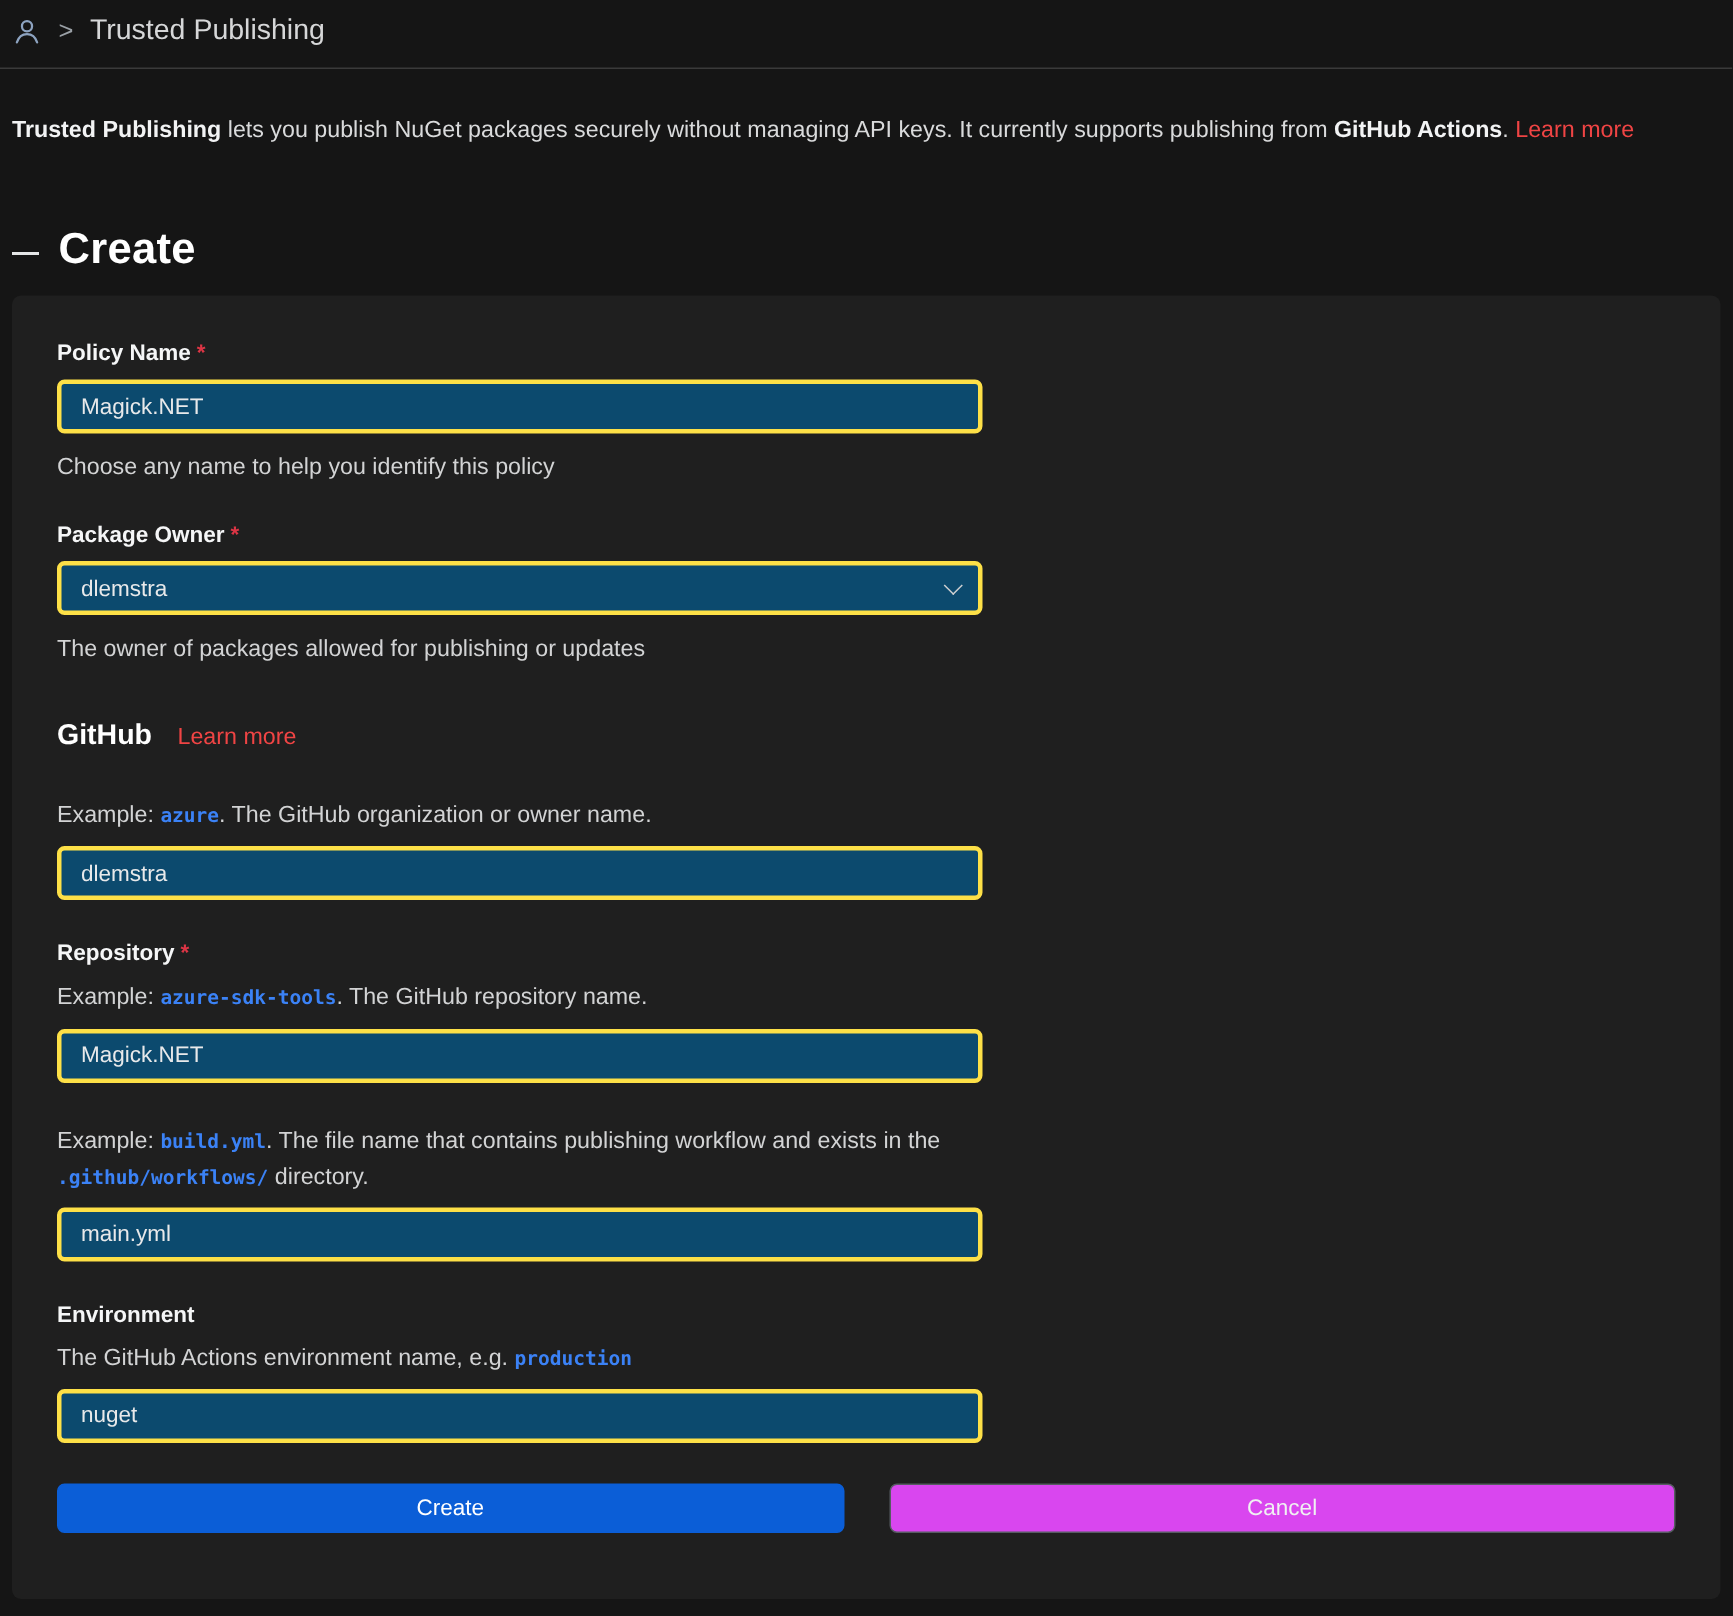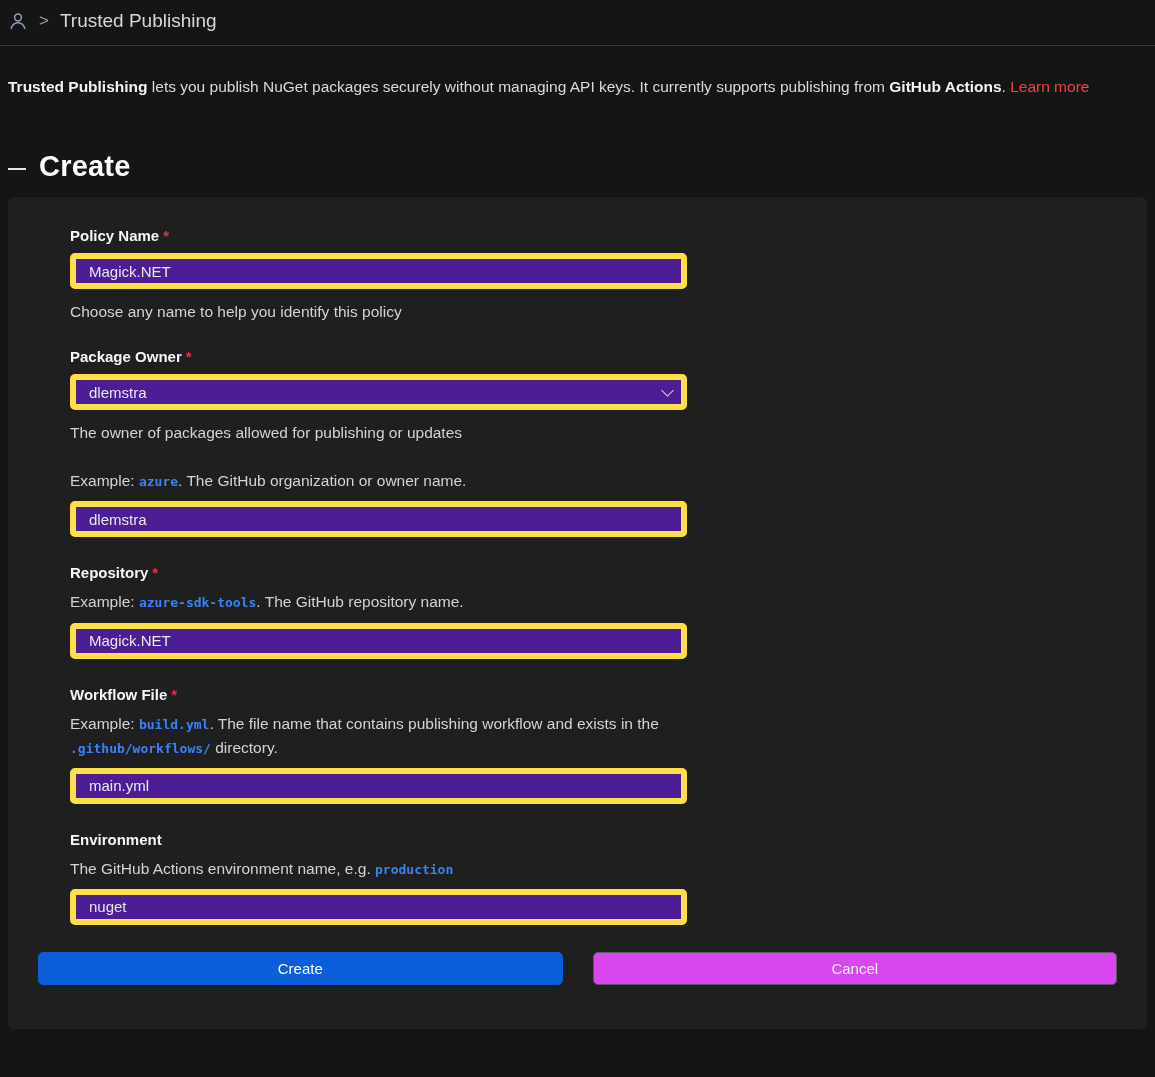--- a/index.html
+++ b/index.html
@@ -51,35 +51,35 @@
     letter-spacing: 0.2px;
   }
 
   .panel {
     margin: 0 8px;
     background: #1f1f1f;
     border-radius: 6px;
     padding: 30px 30px 44px 30px;
   }
 
-  .group { margin-bottom: 27px; width: 617px; margin-left: 32px; }
+  .group { margin-bottom: 27px; width: 617px; }
   .form-label {
     display: block;
     font-weight: bold;
     font-size: 15px;
     color: #f5f6f7;
     margin-bottom: 9px;
   }
   .asterisk { color: #dc3545; margin-left: 4px; font-weight: bold; }
 
   .form-control {
     width: 617px;
     height: 36px;
-    background: #4c1d95;
-    border: 6px solid #fde047;
+    background: #0c4a6e;
+    border: 3px solid #fde047;
     border-radius: 5px;
     color: #e8e9ea;
     font-size: 15px;
     padding: 0 13px;
     font-family: "Liberation Sans", sans-serif;
   }
   .help { color: #d2d3d4; margin-top: 14px; font-size: 15.5px; }
   .example { color: #d2d3d4; margin-bottom: 8px; font-size: 15.5px; line-height: 1.55; }
   code.mono {
     font-family: "DejaVu Sans Mono", monospace;
@@ -176,34 +176,37 @@
       <label class="form-label"><span>Package Owner</span><span class="asterisk">*</span></label>
       <div class="select-wrap">
         <select class="form-control">
           <option>dlemstra</option>
         </select>
         <span class="chevron"></span>
       </div>
       <div class="help">The owner of packages allowed for publishing or updates</div>
     </div>
 
+    <div class="github-row">
+      <span class="github-title">GitHub</span>
+      <a class="link">Learn more</a>
+    </div>
 
     <div class="group">
       <div class="example"><span>Example: </span><code class="mono">azure</code><span>. The GitHub organization or owner name.</span></div>
       <input class="form-control" type="text" value="dlemstra" style="">
     </div>
 
     <div class="group">
       <label class="form-label"><span>Repository</span><span class="asterisk">*</span></label>
       <div class="example"><span>Example: </span><code class="mono">azure-sdk-tools</code><span>. The GitHub repository name.</span></div>
       <input class="form-control" type="text" value="Magick.NET" style="">
     </div>
 
     <div class="group">
-      <label class="form-label"><span>Workflow File</span><span class="asterisk">*</span></label>
       <div class="example"><span>Example: </span><code class="mono">build.yml</code><span>. The file name that contains publishing workflow and exists in the </span><code class="mono">.github/workflows/</code><span> directory.</span></div>
       <input class="form-control" type="text" value="main.yml" style="">
     </div>
 
     <div class="group">
       <label class="form-label">Environment</label>
       <div class="example"><span>The GitHub Actions environment name, e.g. </span><code class="mono">production</code></div>
       <input class="form-control" type="text" value="nuget" style="">
     </div>
 

